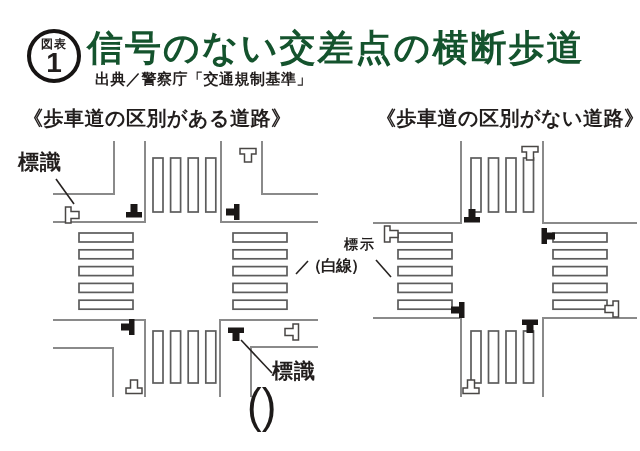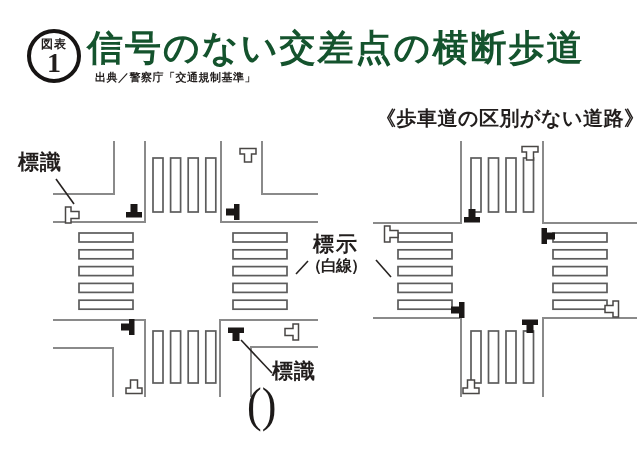--- a/index.html
+++ b/index.html
@@ -1,54 +1,54 @@
 <!DOCTYPE html>
 <html><head>
 <meta charset="utf-8">
 <style>
   html,body{margin:0;padding:0;background:#fff;}
   .page{
     position:relative;width:640px;height:451px;background:#ffffff;overflow:hidden;
-    color:#221e1d;font-family:Liberation Serif, serif;
+    color:#221e1d;font-family:Liberation Sans, sans-serif;
   }
   
   .badge{
     position:absolute;left:27px;top:29px;width:46px;height:46px;
     border:4px solid #171413;border-radius:50%;
     display:flex;flex-direction:column;align-items:center;justify-content:center;
     background:#fff;
   }
   .badge-label{font-size:12px;font-weight:800;line-height:12px;letter-spacing:1px;}
   .badge-num{font-size:28px;font-weight:900;line-height:25px;}
   .title{
     position:absolute;left:87px;top:24px;font-size:36px;font-weight:900;
     letter-spacing:2px;white-space:nowrap;color:#14532d;
   }
   .source{
-    position:absolute;left:95px;top:70px;font-size:11px;font-weight:700;
+    position:absolute;left:95px;top:70px;font-size:15px;font-weight:700;
     letter-spacing:0.5px;white-space:nowrap;
   }
   .heading{
     position:absolute;top:105px;font-size:20px;font-weight:800;
     letter-spacing:0.5px;white-space:nowrap;
   }
   .heading-left{left:23px;}
   .heading-right{left:344px;margin-left:32px;}
   
   .diagram-svg{position:absolute;left:0;top:0;width:640px;height:451px;}
   .curb{fill:none;stroke:#8a8a8a;stroke-width:2;}
   .stripe{fill:#ffffff;stroke:#5c5c5c;stroke-width:1.7;}
   .sign-white{fill:#ffffff;stroke:#4a4745;stroke-width:1.5;}
   .sign-black{fill:#1a1716;stroke:none;}
   .pointer{stroke:#262220;stroke-width:1.6;fill:none;}
   
   .lbl{position:absolute;white-space:nowrap;}
   .lbl-sign-tl{left:18px;top:148px;font-size:21px;font-weight:800;letter-spacing:1px;}
   .lbl-marking{left:296px;top:232px;width:80px;text-align:center;white-space:nowrap;}
-  .lbl-marking .l1{font-size:21px;font-weight:800;letter-spacing:2px;line-height:24px;}
+  .lbl-marking .l1{font-size:14px;font-weight:800;letter-spacing:2px;line-height:24px;text-align:right;}
   .lbl-marking .l2{font-size:16px;font-weight:800;letter-spacing:-1px;line-height:20px;}
   .lbl-sign-bottom{left:272px;top:357px;font-size:21px;font-weight:800;letter-spacing:1px;}
   .note{
     position:absolute;left:247px;top:385px;display:flex;align-items:center;
   }
   .note-paren{
     font-size:44px;font-weight:400;line-height:42px;transform:scaleY(1.08);
     color:#1d1a19;
   }
   .note-lines{font-size:13.5px;font-weight:800;line-height:17.5px;white-space:nowrap;padding:0 1px;}
@@ -59,20 +59,21 @@
 
 <div class="page">
 
   <div class="badge">
     <div class="badge-label">図表</div>
     <div class="badge-num">1</div>
   </div>
   <div class="title">信号のない交差点の横断歩道</div>
   <div class="source">出典／警察庁「交通規制基準」</div>
 
+  <div class="heading heading-left">《歩車道の区別がある道路》</div>
   <div class="heading heading-right">《歩車道の区別がない道路》</div>
 
   <svg class="diagram-svg" viewBox="0 0 640 451">
     <defs>
       <path id="mound-shape" d="M -8 5.5 L 8 5.5 L 8 0 L 3.5 0 L 3.5 -8 L -3.5 -8 L -3.5 0 L -8 0 Z"></path>
     </defs>
 
     <g>
 
       <polyline class="curb" points="145,141 145,222 53,222"></polyline>

